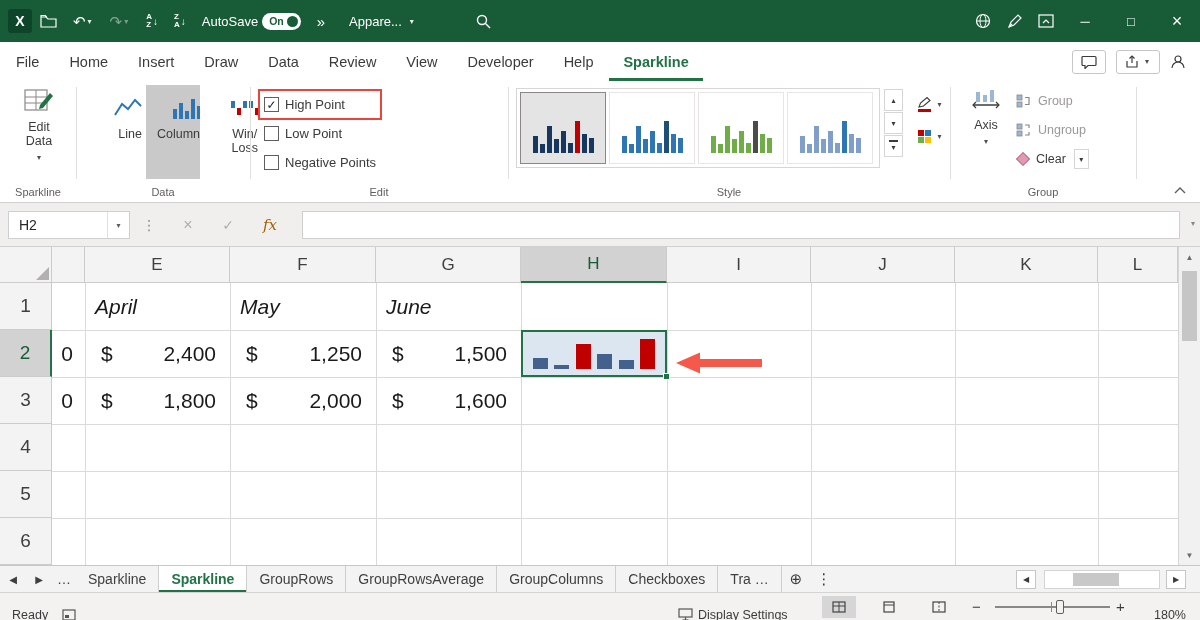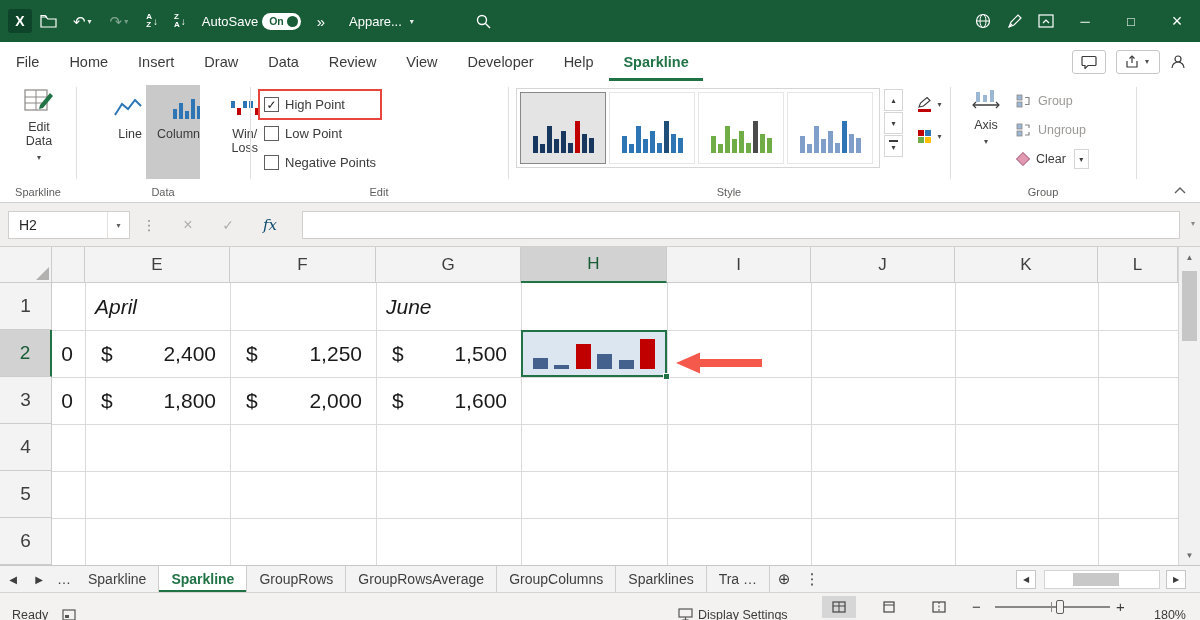--- a/index.html
+++ b/index.html
@@ -66,21 +66,21 @@
   .diamond{width:10px;height:10px;background:#e39ab0;border:1px solid #b2708b;transform:rotate(45deg);margin:0 2px}
   .drop-box{width:15px;height:20px;border:1px solid #d8d6d4;display:flex;align-items:center;justify-content:center;font-size:8px;color:#3b3b3b;margin-left:2px}
   .collapse-btn{position:absolute;right:14px;bottom:8px}
 
   
   #fbar{position:absolute;top:203px;left:0;width:1200px;height:44px;background:#f1efed;border-bottom:1px solid #d2d0ce}
   .namebox{position:absolute;left:8px;top:8px;width:122px;height:28px;background:#fff;border:1px solid #d1cfcd;display:flex;align-items:center}
   .namebox .nb-text{flex:1;padding-left:10px;font-size:14px;color:#262626}
   .namebox .nb-chev{width:22px;height:100%;border-left:1px solid #e3e1df;display:flex;align-items:center;justify-content:center;font-size:8px;color:#605e5c}
   .fbar-glyph{position:absolute;top:8px;height:28px;display:flex;align-items:center;justify-content:center}
-  .fx{font-family:"DejaVu Serif",serif;font-style:italic;font-size:15px;color:#0c4a6e}
+  .fx{font-family:"DejaVu Serif",serif;font-style:italic;font-size:15px;color:#a16207}
   .fml-input{position:absolute;left:302px;right:20px;top:8px;height:28px;background:#fff;border:1px solid #d1cfcd;font-size:14px;padding-left:8px;color:#262626;display:flex;align-items:center}
   .fbar-endchev{position:absolute;right:5px;top:16px;font-size:8px;color:#8a8886}
 
   
   #sheet{position:absolute;top:247px;left:0;width:1178px;height:318px;background:#fff;overflow:hidden}
   .colstrip{position:absolute;left:0;top:0;width:1178px;height:36px;background:#f3f3f3}
   .rowstrip{position:absolute;left:0;top:0;width:52px;height:318px;background:#f3f3f3}
   .corner{position:absolute;left:0;top:0;width:52px;height:36px;background:#f3f3f3;border-right:1px solid #cecccb;border-bottom:1px solid #cecccb;z-index:3}
   .corner::after{content:"";position:absolute;right:2px;bottom:2px;width:0;height:0;border-left:13px solid transparent;border-bottom:13px solid #b3b1af}
   .colhdr{position:absolute;top:0;height:36px;display:flex;align-items:center;justify-content:center;font-size:17px;color:#3f3f3f;background:#f3f3f3;border-right:1px solid #cecccb;border-bottom:1px solid #cecccb;z-index:2}
@@ -497,20 +497,21 @@
   <div class="colhdr" style="left:1098px;width:80px">L</div>
 
   <div class="rowhdr" style="top:36px;height:47px">1</div>
   <div class="rowhdr selected" style="top:83px;height:47px">2</div>
   <div class="rowhdr" style="top:130px;height:47px">3</div>
   <div class="rowhdr" style="top:177px;height:47px">4</div>
   <div class="rowhdr" style="top:224px;height:47px">5</div>
   <div class="rowhdr" style="top:271px;height:47px">6</div>
 
   <div class="cell italic" style="left:85px;top:36px;width:145px;height:47px">April</div>
+  <div class="cell italic" style="left:230px;top:36px;width:146px;height:47px">May</div>
   <div class="cell italic" style="left:376px;top:36px;width:145px;height:47px">June</div>
 
   <div class="cell stub" style="left:52px;top:83px;width:33px;height:47px">0</div>
   <div class="cell cur" style="left:85px;top:83px;width:145px;height:47px">
     <span>$</span>
       <span>2,400</span>
   </div>
   <div class="cell cur" style="left:230px;top:83px;width:146px;height:47px">
     <span>$</span>
       <span>1,250</span>
@@ -570,21 +571,21 @@
       <span>▶</span>
     </div>
   <div class="sdots">
       <span>…</span>
     </div>
   <div class="stab">Sparkline</div>
   <div class="stab active">Sparkline</div>
   <div class="stab">GroupRows</div>
   <div class="stab">GroupRowsAverage</div>
   <div class="stab">GroupColumns</div>
-  <div class="stab">Sparklines</div>
+  <div class="stab">Checkboxes</div>
   <div class="stab">Tra …</div>
   <div class="stab-extra">
       <span>⊕</span>
     </div>
   <div class="stab-extra">
       <span>⋮</span>
     </div>
   <div class="hsb-btn" style="right:164px">
       <span>◀</span>
     </div>

